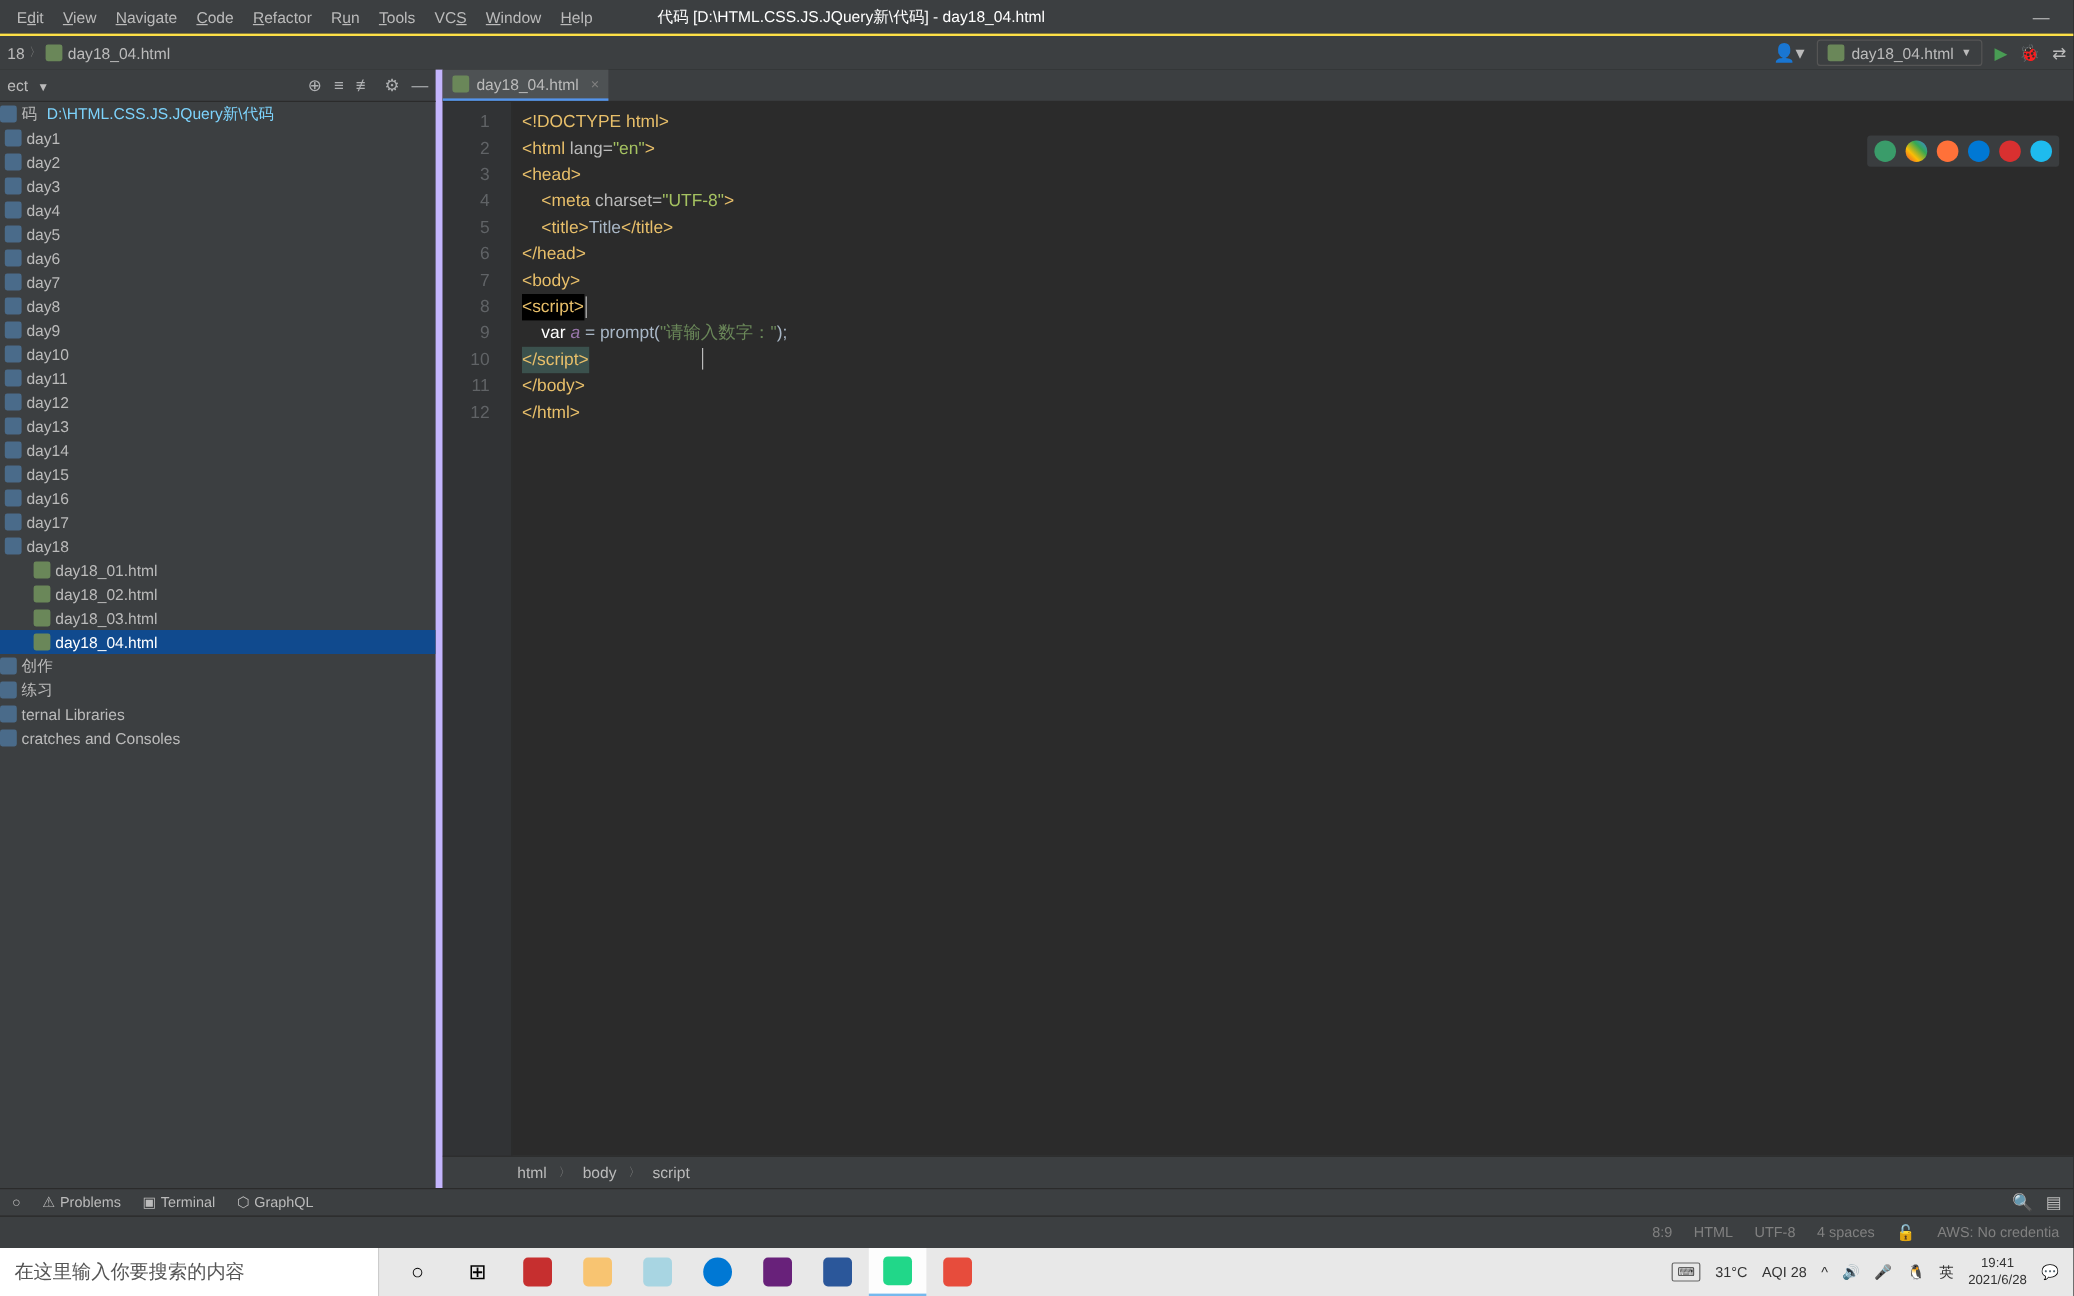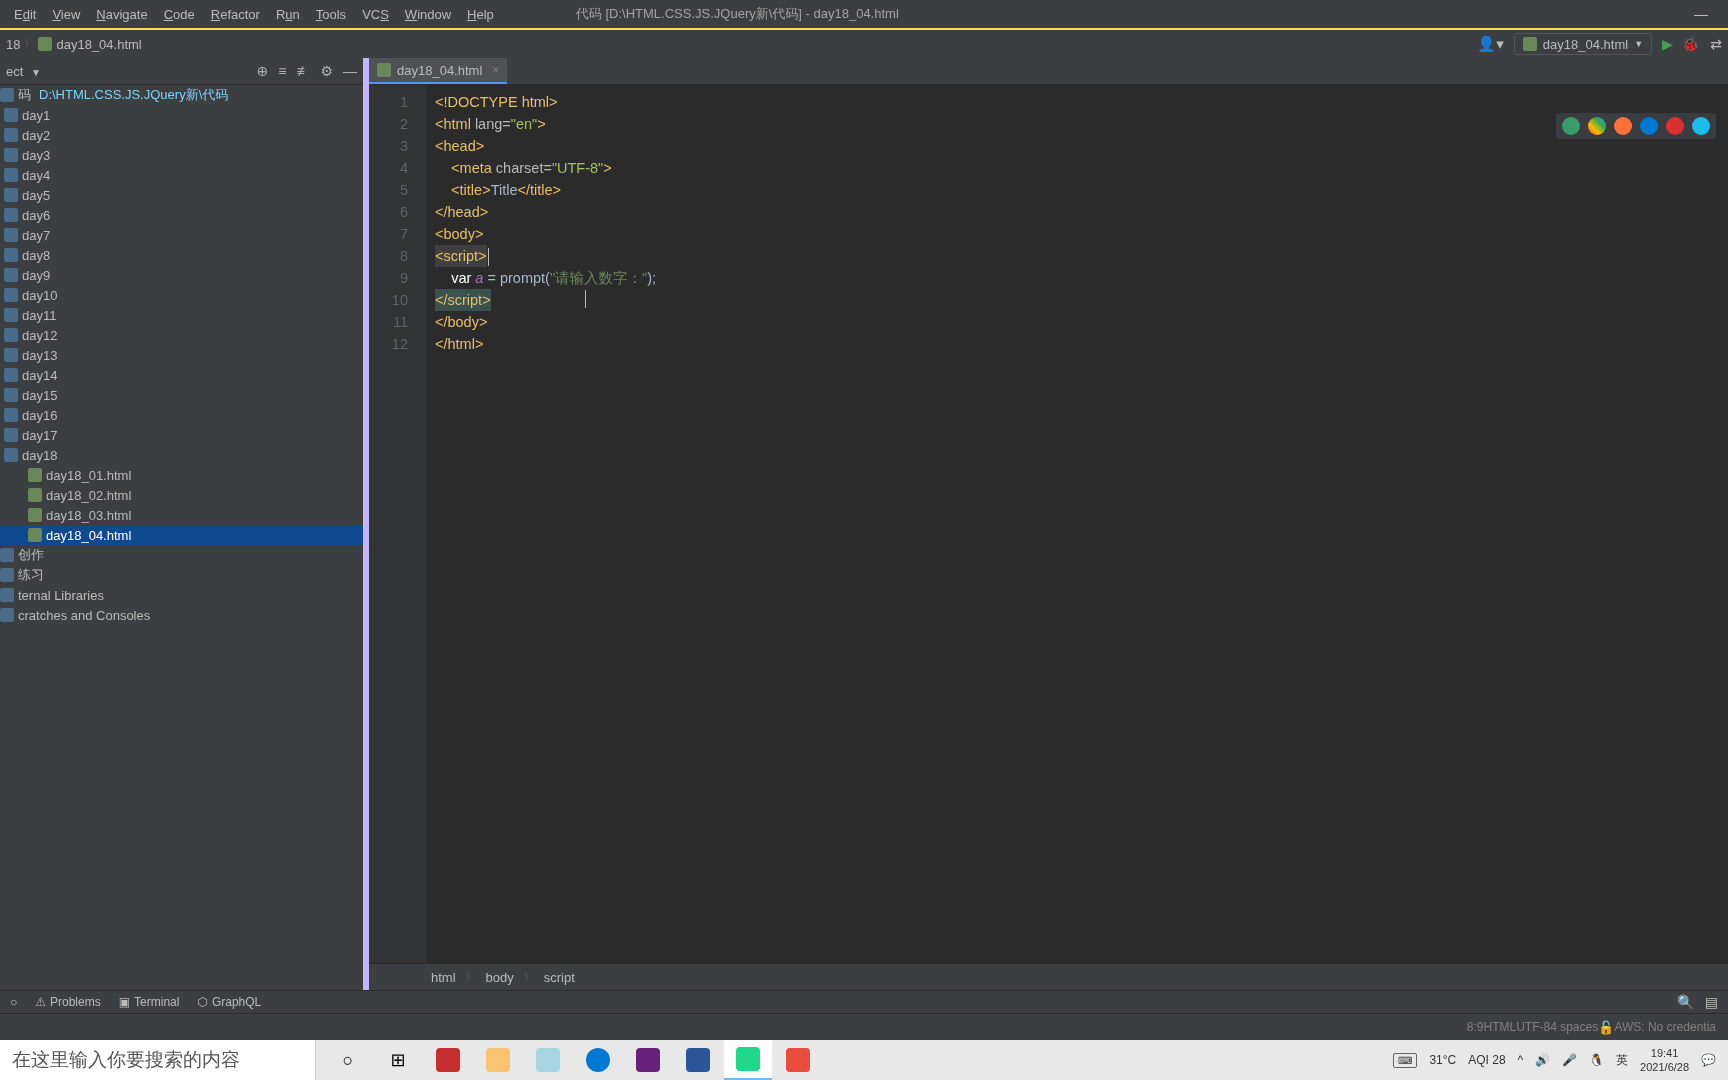--- a/index.html
+++ b/index.html
@@ -3,21 +3,21 @@
 <meta charset="utf-8">
 <style>
 * { margin: 0; padding: 0; box-sizing: border-box; font-family: "Segoe UI", Arial, sans-serif; }
 body { width: 1728px; height: 1080px; background: #2b2b2b; overflow: hidden; position: relative; }
 
 
 .titlebar { height: 28px; background: #3c3f41; display: flex; align-items: center; color: #bbbbbb; font-size: 13px; padding-left: 8px; }
 .titlebar .menu { display: flex; gap: 4px; }
 .titlebar .menu span { padding: 2px 6px; cursor: default; }
 .titlebar .menu span u { text-decoration: underline; }
-.titlebar .title { margin-left: 76px; color: #a3a3a3; }
+.titlebar .title { margin-left: 48px; color: #ffffff; }
 .titlebar .win-controls { margin-left: auto; display: flex; gap: 20px; padding-right: 20px; color: #bbbbbb; font-size: 14px; }
 
 
 .navbar { height: 30px; background: #3c3f41; display: flex; align-items: center; border-top: 2px solid #fde047; padding: 0 6px; }
 .navbar .crumb { display: flex; align-items: center; gap: 4px; color: #bbbbbb; font-size: 13px; }
 .navbar .crumb .icon { width: 14px; height: 14px; background: #6a8759; border-radius: 2px; display: inline-block; }
 .navbar .right { margin-left: auto; display: flex; align-items: center; gap: 10px; }
 .navbar .right .user { color: #bbbbbb; font-size: 15px; }
 .navbar .right .run-config { background: #3c3f41; border: 1px solid #555; border-radius: 3px; height: 22px; display: flex; align-items: center; padding: 0 8px; gap: 6px; color: #bbbbbb; font-size: 13px; }
 .navbar .right .play { color: #499c54; font-size: 14px; }
@@ -54,46 +54,46 @@
 .code .line { height: 22px; white-space: pre; position: relative; }
 .t-tag { color: #e8bf6a; }
 .t-attr { color: #bababa; }
 .t-val { color: #a5c261; }
 .t-doctype { color: #e8bf6a; }
 .t-kw { color: #ffffff; }
 .t-var { color: #9876aa; font-style: italic; }
 .t-func { color: #a9b7c6; }
 .t-str { color: #6a8759; }
 .t-text { color: #a9b7c6; }
-.hl1 { background: #404040; display: inline-block; }
+.hl1 { background: #000000; display: inline-block; }
 .hl2 { background: #3b514d; display: inline-block; }
 .caret { display: inline-block; width: 1px; height: 18px; background: #bbbbbb; vertical-align: middle; margin-left: 1px; }
 .cursor-ex { position: absolute; left: 158px; top: 205px; width: 1px; height: 18px; background: #bbbbbb; }
 
 
 .browser-icons { position: absolute; right: 12px; top: 55px; display: flex; gap: 8px; background: rgba(60,63,65,0.9); padding: 4px 6px; border-radius: 3px; }
 .bi { width: 18px; height: 18px; border-radius: 50%; display: inline-block; }
 
 
 .breadcrumb { height: 27px; background: #3c3f41; display: flex; align-items: center; padding-left: 62px; color: #bbbbbb; font-size: 13px; gap: 10px; border-top: 1px solid #2b2b2b; }
 .breadcrumb .sep { color: #808080; font-size: 10px; }
 
 
 .bottombar { height: 23px; background: #3c3f41; display: flex; align-items: center; color: #bbbbbb; font-size: 12px; gap: 18px; padding: 0 10px; border-top: 1px solid #2b2b2b; }
 .bottombar .item { display: flex; align-items: center; gap: 4px; }
 .bottombar .right { margin-left: auto; display: flex; gap: 10px; }
 
 
-.statusbar { height: 27px; background: #3c3f41; display: flex; align-items: center; color: #808080; font-size: 12px; padding: 0 12px; border-top: 1px solid #2b2b2b; justify-content: flex-end; }
+.statusbar { height: 27px; background: #3c3f41; display: flex; align-items: center; color: #808080; font-size: 12px; padding: 0 12px; border-top: 1px solid #2b2b2b; justify-content: flex-end; gap: 18px; }
 .statusbar .sb-item { color: #808080; }
 .statusbar .sb-lock { font-size: 13px; }
 
 
 .taskbar { position: absolute; bottom: 0; left: 0; right: 0; height: 40px; background: #e8e8e8; display: flex; align-items: center; }
-.taskbar .search { width: 316px; height: 40px; background: #ffffff; display: flex; align-items: center; padding: 0 12px; color: #555555; font-size: 19px; border-right: 1px solid #ccc; }
+.taskbar .search { width: 316px; height: 40px; background: #ffffff; display: flex; align-items: center; padding: 0 12px; color: #555555; font-size: 16px; border-right: 1px solid #ccc; }
 .taskbar .apps { display: flex; gap: 2px; padding-left: 8px; align-items: center; height: 100%; }
 .taskbar .app { width: 48px; height: 40px; display: flex; align-items: center; justify-content: center; font-size: 18px; }
 .taskbar .app.active { background: #fdfdfd; border-bottom: 2px solid #76b9ed; }
 .taskbar .sq { width: 24px; height: 24px; border-radius: 4px; display: inline-block; }
 .taskbar .tray { margin-left: auto; display: flex; align-items: center; gap: 12px; padding-right: 12px; color: #333; font-size: 12px; }
 .taskbar .tray .time { text-align: center; line-height: 14px; font-size: 11px; }
 </style>
 </head>
 <body>
 

